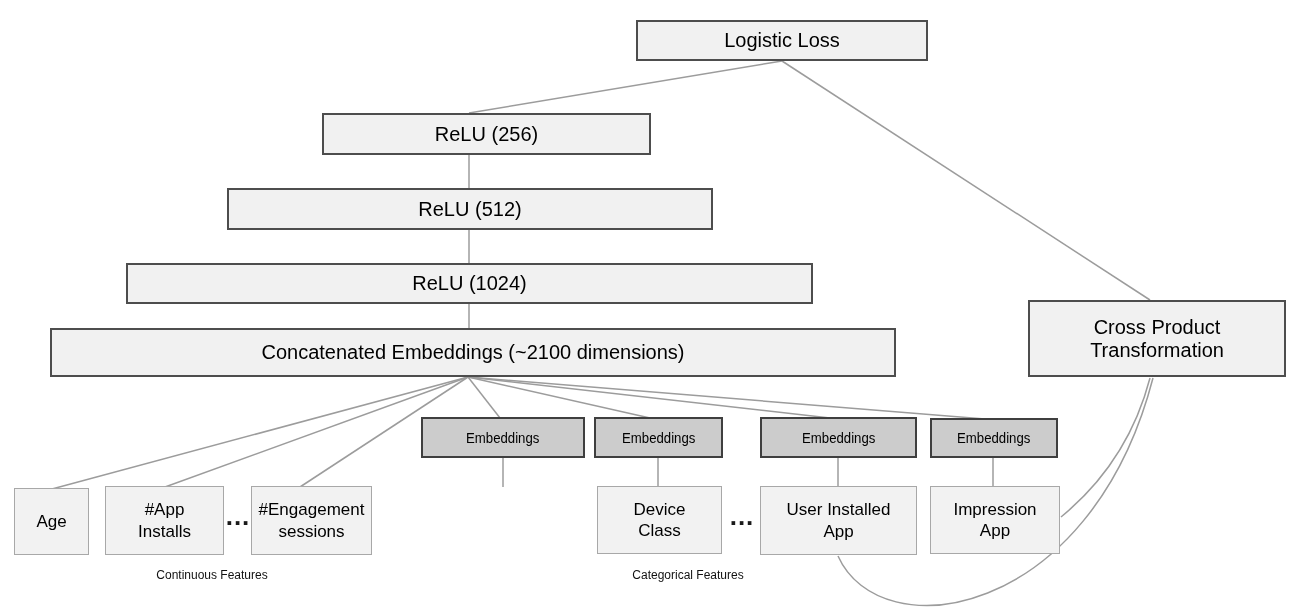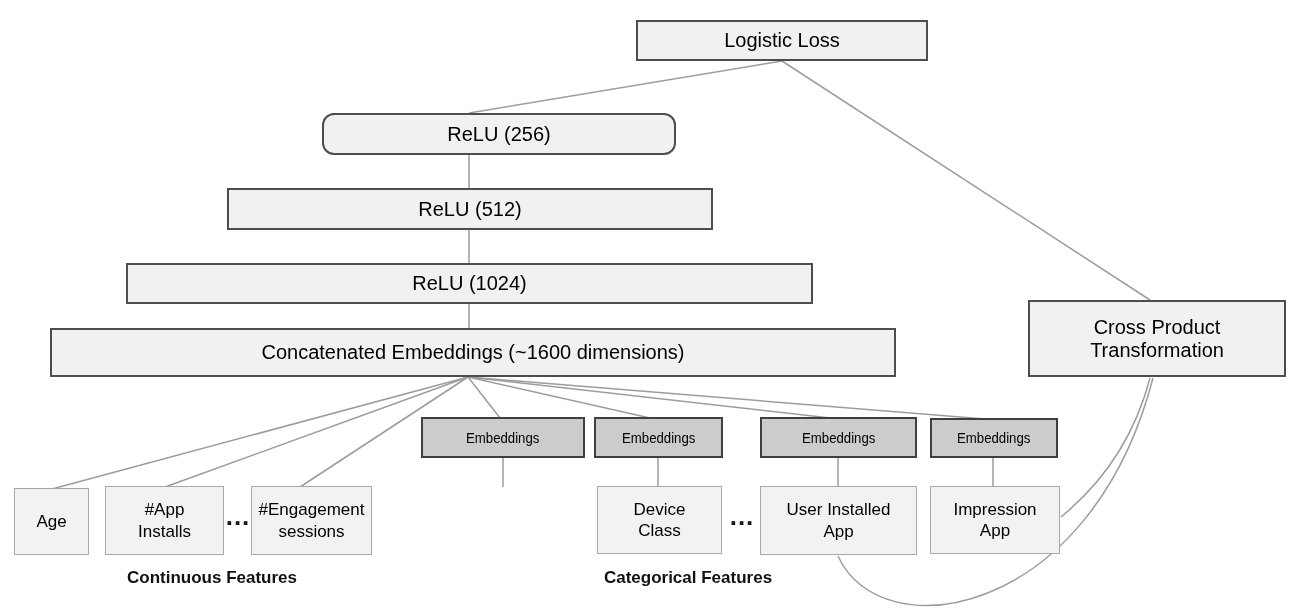--- a/index.html
+++ b/index.html
@@ -20,25 +20,25 @@
   .node.emb{
     background:#cccccc;border:2px solid #3f3f3f;font-size:15px;
   }
   .node.emb span{display:inline-block;transform:scaleX(0.88);}
   .node.cpt{white-space:pre-line;}
   .ellipsis{
     position:absolute;z-index:1;display:flex;align-items:center;justify-content:center;
     font-size:26px;font-weight:bold;letter-spacing:1px;color:#1a1a1a;
   }
   .section-label{
-    position:absolute;z-index:1;font-weight:bold;font-size:17px;text-align:center;color:#111;
+    position:absolute;z-index:1;font-weight:normal;font-size:12px;text-align:center;color:#111;
   }
   
   #logistic-loss{left:636px;top:20px;width:292px;height:41px;}
-  #relu-256{left:322px;top:113px;width:354px;height:42px;border-radius:12px;}
+  #relu-256{left:322px;top:113px;width:329px;height:42px;}
   #relu-512{left:227px;top:188px;width:486px;height:42px;}
   #relu-1024{left:126px;top:263px;width:687px;height:41px;}
   #concat{left:50px;top:328px;width:846px;height:49px;}
   #cross-product{left:1028px;top:300px;width:258px;height:77px;}
   #emb-1{left:421px;top:417px;width:164px;height:41px;}
   #emb-2{left:594px;top:417px;width:129px;height:41px;}
   #emb-3{left:760px;top:417px;width:157px;height:41px;}
   #emb-4{left:930px;top:418px;width:128px;height:40px;}
   #feat-age{left:14px;top:488px;width:75px;height:67px;}
   #feat-app-installs{left:105px;top:486px;width:119px;height:69px;}
@@ -84,21 +84,21 @@
   </svg>
 
   <div class="node" id="logistic-loss">Logistic Loss</div>
 
   <div class="node" id="relu-256">ReLU (256)</div>
 
   <div class="node" id="relu-512">ReLU (512)</div>
 
   <div class="node" id="relu-1024">ReLU (1024)</div>
 
-  <div class="node" id="concat">Concatenated Embeddings (~1600 dimensions)</div>
+  <div class="node" id="concat">Concatenated Embeddings (~2100 dimensions)</div>
 
   <div class="node cpt" id="cross-product">Cross Product
 Transformation</div>
 
   <div class="node emb" id="emb-1">
     <span>Embeddings</span>
   </div>
   <div class="node emb" id="emb-2">
     <span>Embeddings</span>
   </div>

